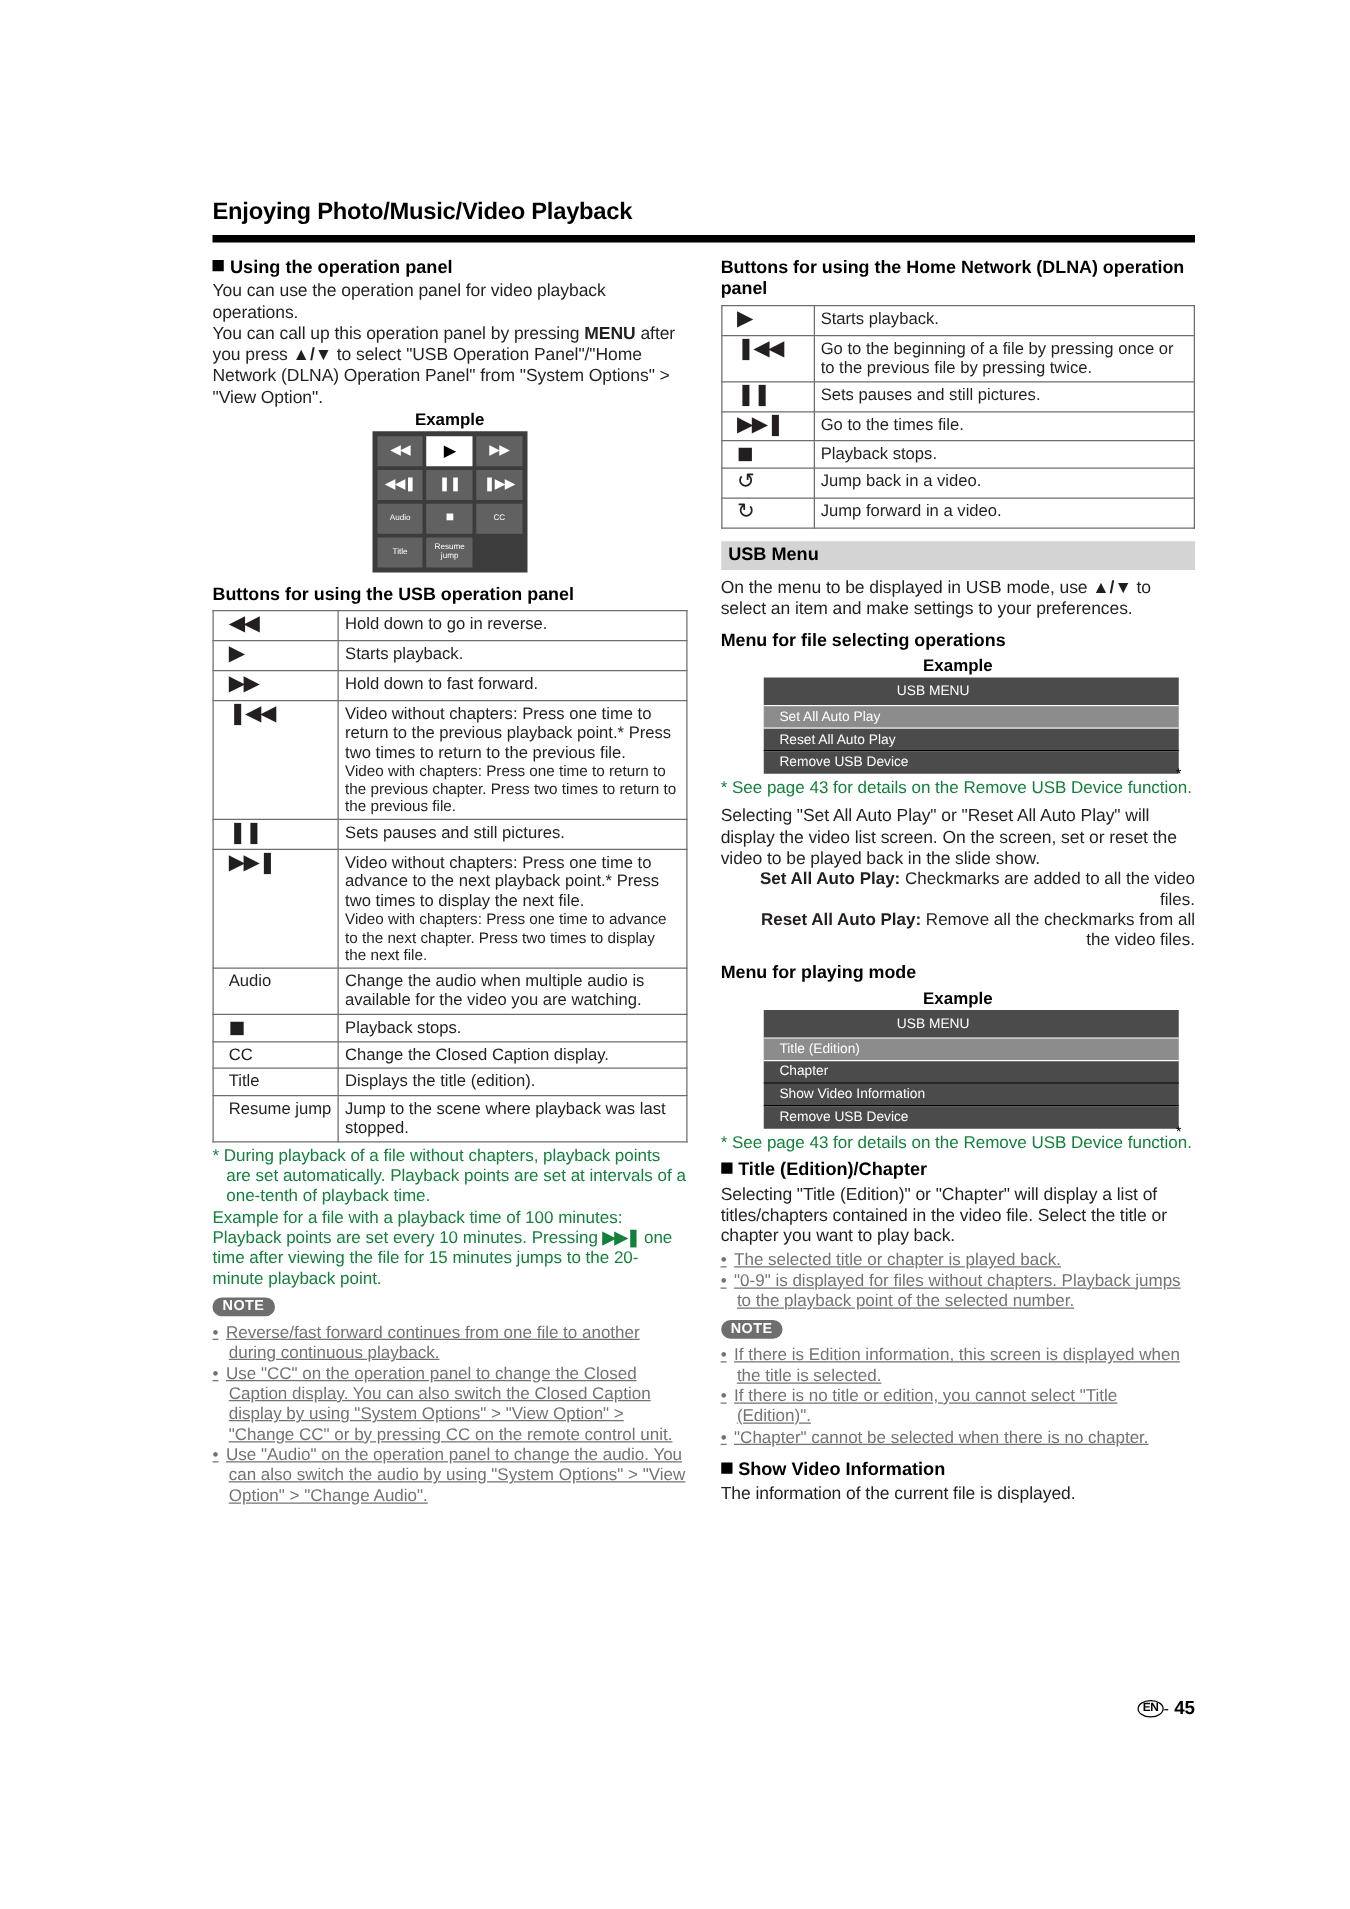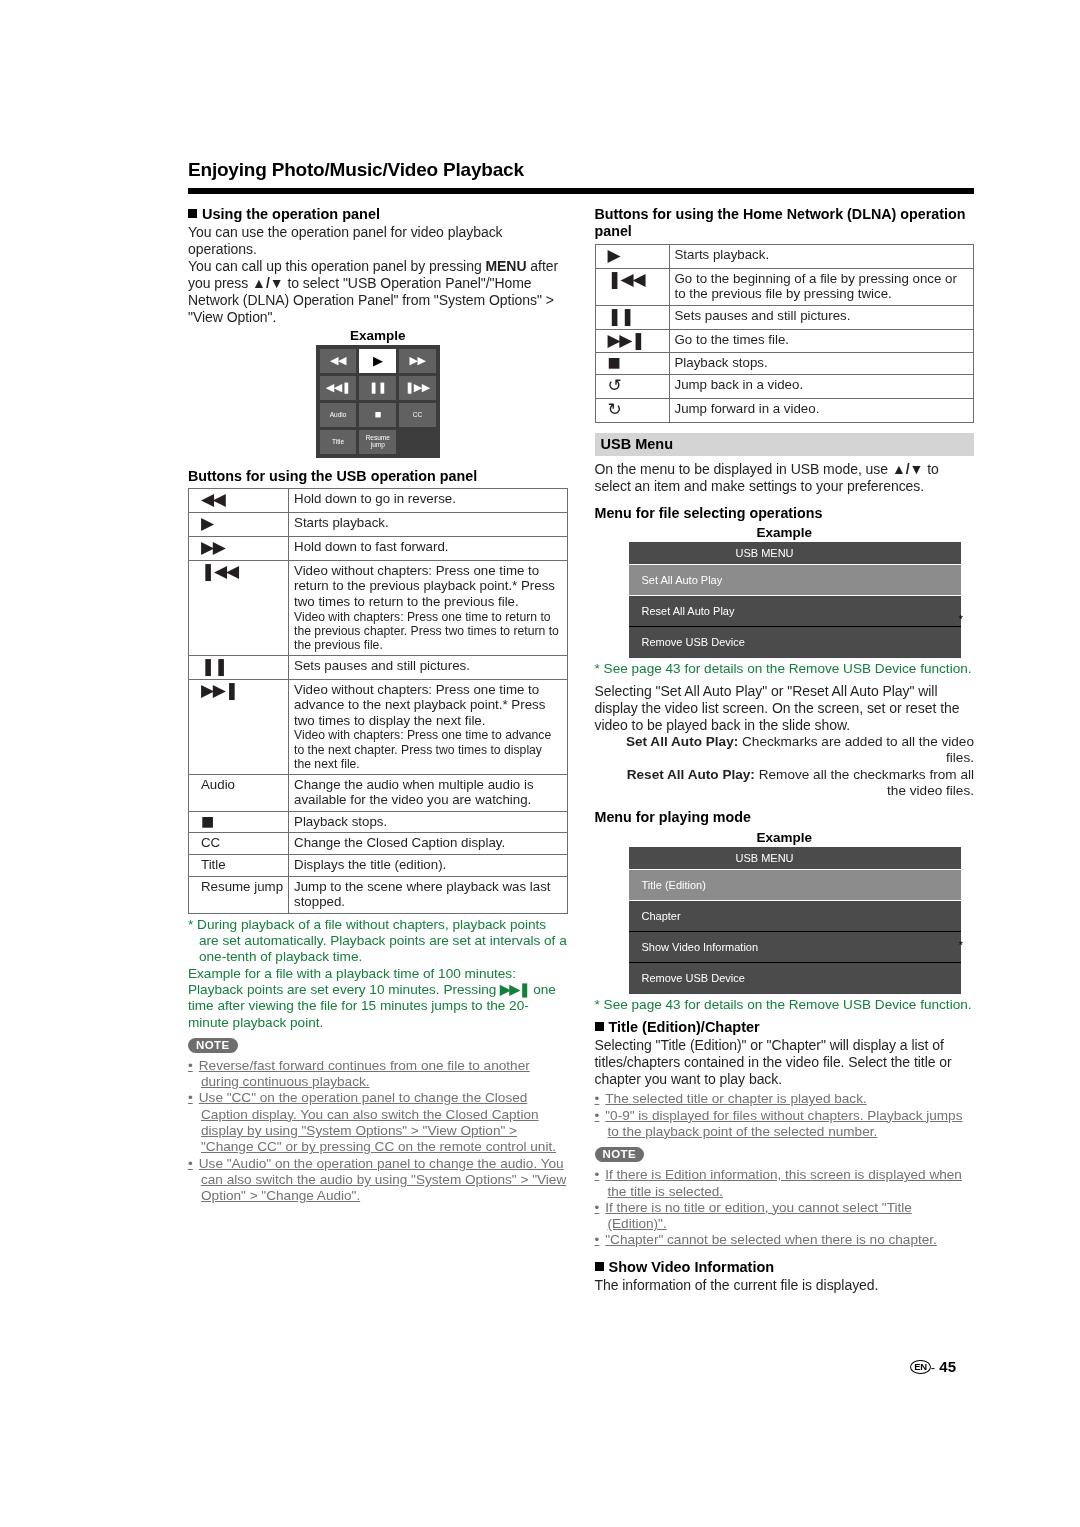--- a/index.html
+++ b/index.html
@@ -7,21 +7,21 @@
     width: 1080px; height: 1527px;
     background: #ffffff;
     font-family: "Liberation Sans", sans-serif;
     color: #000;
     overflow: hidden;
   }
   .page { position: relative; width: 1080px; height: 1527px; }
 
   .content {
     position: absolute;
-    left: 156px; top: 160px;
+    left: 138px; top: 160px;
     width: 818px;
     padding-left: 32px;
   }
 
   
   .page-title {
     font-size: 19px;
     font-weight: bold;
     letter-spacing: -0.2px;
     line-height: 1.1;
@@ -164,21 +164,21 @@
 
   
   .menu-mock-wrap { position: relative; margin: 2px 0 0 0; }
   .menu-mock {
     width: 332px;
     margin-left: 34px;
     font-size: 11px;
     color: #fff;
   }
   .menu-mock .mrow {
-    height: 31px;
+    height: 18px;
     display: flex; align-items: center;
     padding-left: 13px;
     background: #4b4b4b;
     border-bottom: 1px solid #000;
   }
   .menu-mock .mrow.header {
     background: #4b4b4b;
     justify-content: center;
     padding-left: 0;
     padding-right: 60px;

